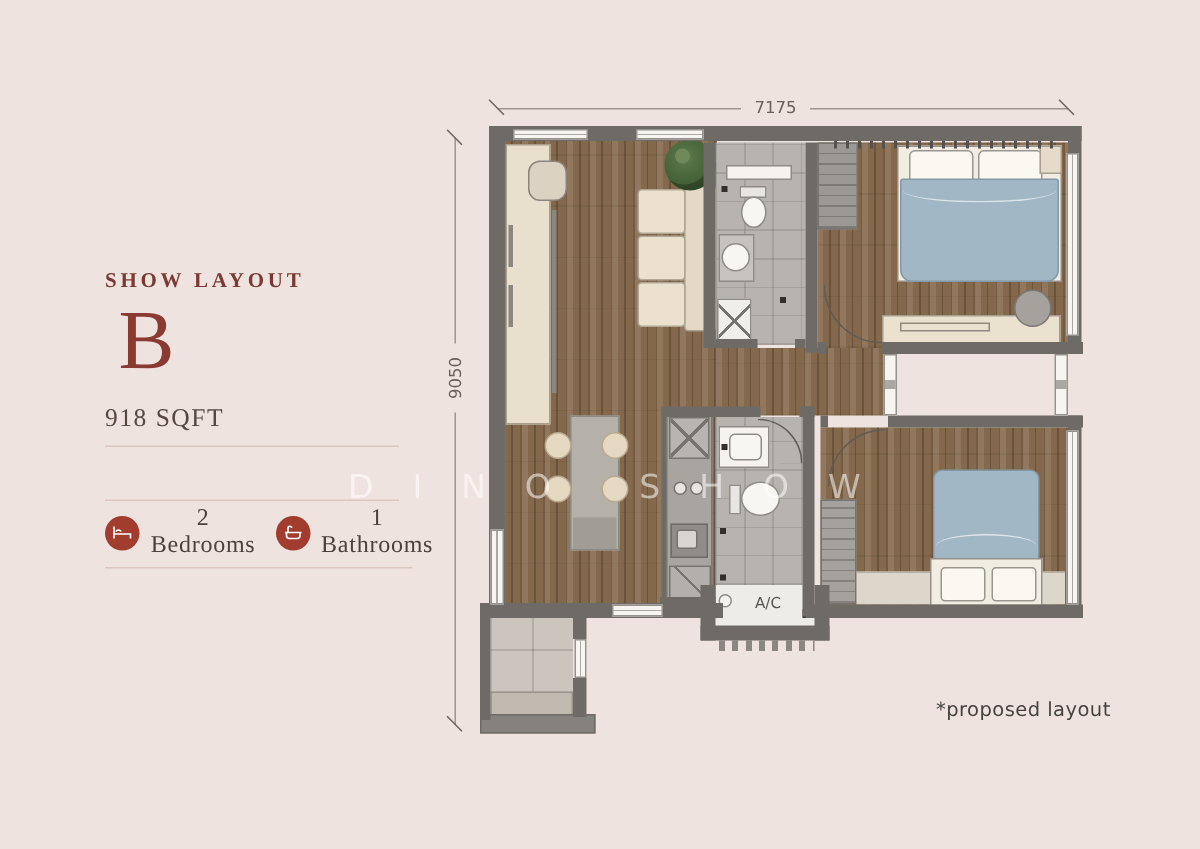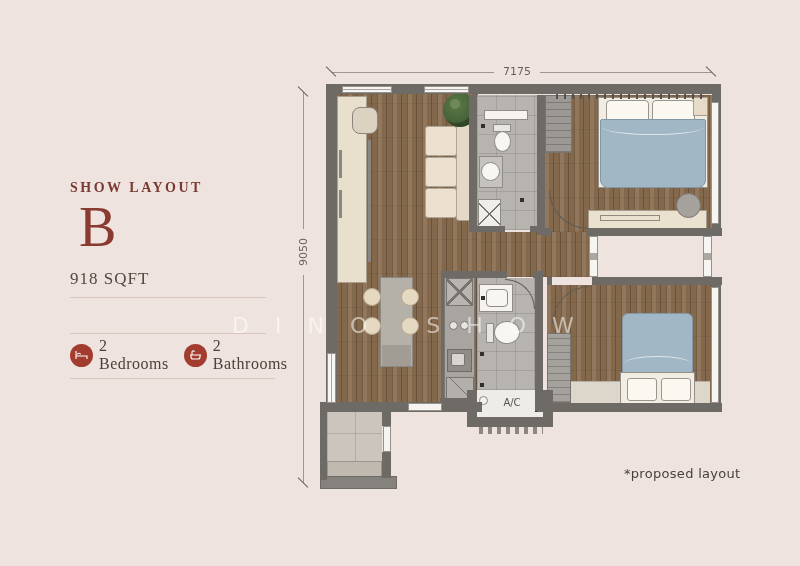--- a/index.html
+++ b/index.html
@@ -28,21 +28,21 @@
   .crossX{background-image:
       linear-gradient(45deg, transparent 47%, #77736f 47% 53%, transparent 53%),
       linear-gradient(-45deg, transparent 47%, #77736f 47% 53%, transparent 53%);}
   .diag{background-image:linear-gradient(45deg, transparent 48%, #77736f 48% 52%, transparent 52%);}
   .dimline{background:#a2948f;}
   .dimtick{background:#6f625d;transform:rotate(45deg);}
   .dimlabel{font-family:"DejaVu Sans",sans-serif;font-size:11px;color:#6b5f5a;background:#efe3df;text-align:center;line-height:14px;}
   .arc{border:0 solid #5f5b57;background:transparent;}
   .dot{background:#332f2c;}
   .divider{height:1px;background:#dcc5bf;}
-  .feat-label{font-size:16px;color:#4e403a;letter-spacing:.5px;}
+  .feat-label{font-size:16px;color:#4e403a;letter-spacing:.5px;text-align:center;}
   .badge{width:23px;height:23px;border-radius:50%;background:#a23c2e;display:flex;align-items:center;justify-content:center;flex:0 0 auto;}
   .shelfline{background-image:repeating-linear-gradient(0deg, rgba(0,0,0,.20) 0 1px, transparent 1px 7px);}
   .teeth{background-image:repeating-linear-gradient(90deg,#8a8682 0 4px,transparent 4px 9px);}
   .ticks{background-image:repeating-linear-gradient(90deg,#55514d 0 2px,transparent 2px 8px);}
 </style>
 </head>
 <body>
 
 <div id="page">
 
@@ -59,21 +59,21 @@
         <svg width="13" height="10" viewBox="0 0 13 10">
             <path d="M1 9 V1 M1 6 h11 v3 M2.5 4.5 a1.5 1.2 0 0 1 3 0" stroke="#ffffff" stroke-width="1.1" fill="none"></path>
           </svg>
       </span>
       <span class="feat-label">2 Bedrooms</span>
       <span class="badge" style="margin-left:6px;">
         <svg width="13" height="11" viewBox="0 0 13 11">
             <path d="M1 5 h11 M2 5 v2 a2 2 0 0 0 2 2 h5 a2 2 0 0 0 2 -2 v-2 M3 5 V2 a1.2 1.2 0 0 1 2.4 0" stroke="#ffffff" stroke-width="1.1" fill="none"></path>
           </svg>
       </span>
-      <span class="feat-label">2 Bathrooms</span>
+      <span class="feat-label">1 Bathrooms</span>
     </div>
     <div class="abs divider" style="left:0;top:198px;width:205px;"></div>
   </div>
 
   <div>
 
     <div class="abs wood" style="left:333px;top:90px;width:145px;height:320px;"></div>
     <div class="abs wood" style="left:477px;top:232px;width:120px;height:45px;"></div>
     <div class="abs wood" style="left:545px;top:95px;width:168px;height:137px;"></div>
     <div class="abs wood" style="left:547px;top:285px;width:165px;height:120px;"></div>

